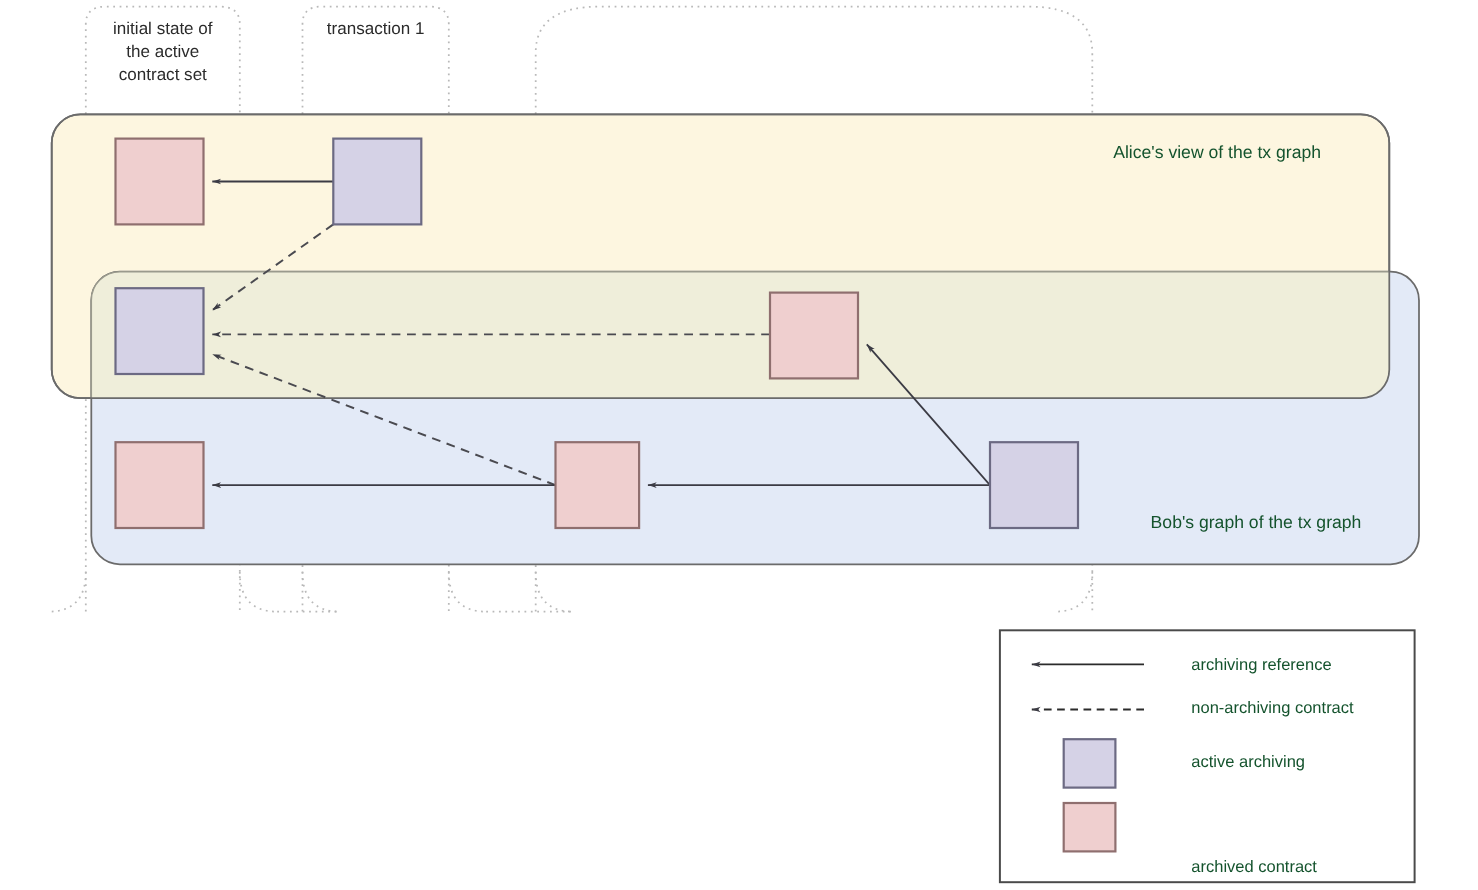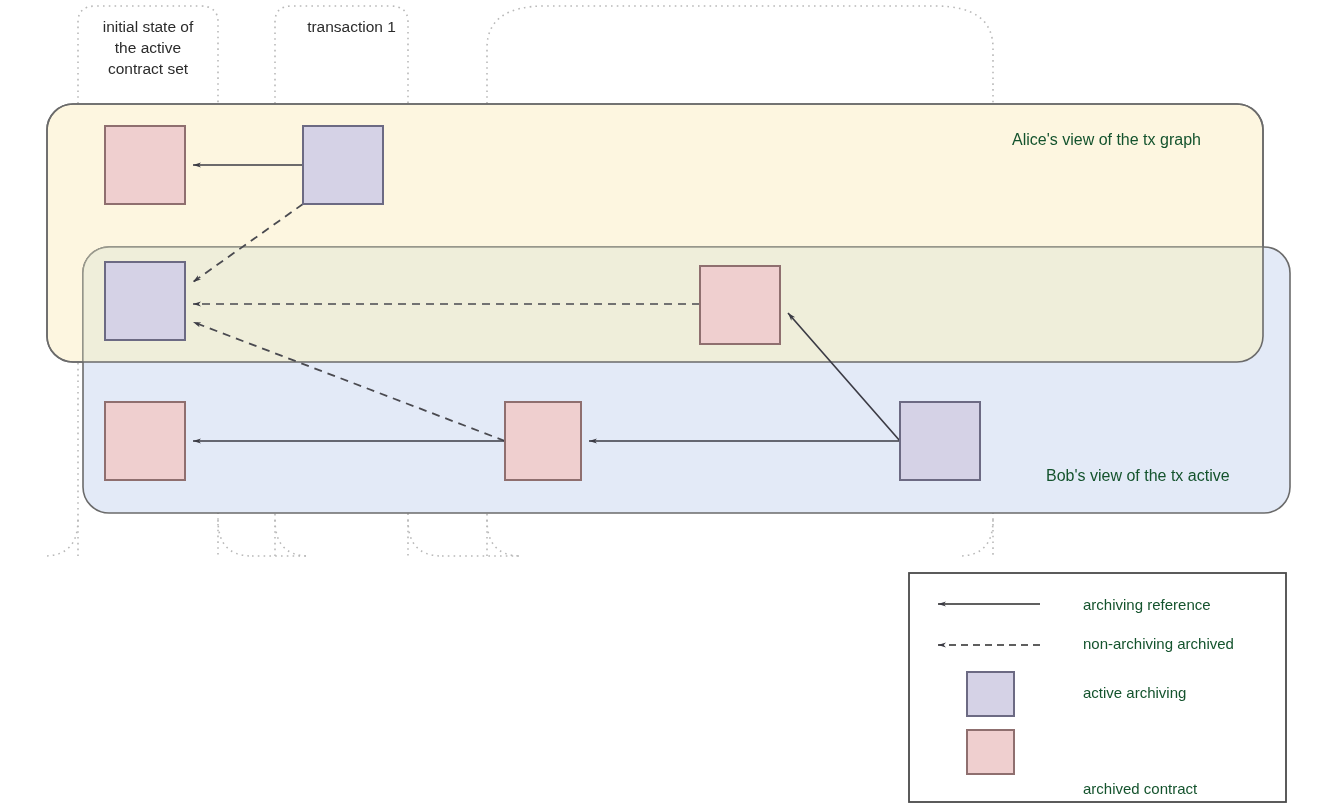--- a/index.html
+++ b/index.html
@@ -112,23 +112,23 @@
 
       <rect x="967" y="672" width="47" height="44" fill="#d5d2e6" stroke="#6c6a83" stroke-width="2"></rect>
 
       <rect x="967" y="730" width="47" height="44" fill="#efcfcf" stroke="#8f6f6f" stroke-width="2"></rect>
     </g>
   </svg>
 
   <div class="col-label" style="left:68px;top:16px;width:160px;">initial state of
 the active
 contract set</div>
-  <div class="col-label" style="left:275px;top:16px;width:153px;">transaction 1</div>
+  <div class="col-label" style="left:265px;top:16px;width:153px;">transaction 1</div>
 
   <div class="view-label" style="left:1012px;top:131px;">Alice's view of the tx graph</div>
-  <div class="view-label" style="left:1046px;top:467px;">Bob's view of the tx active</div>
+  <div class="view-label" style="left:1046px;top:467px;">Bob's graph of the tx graph</div>
 
   <div class="legend-label" style="left:1083px;top:596px;">archiving reference</div>
-  <div class="legend-label" style="left:1083px;top:635px;">non-archiving archived</div>
+  <div class="legend-label" style="left:1083px;top:635px;">non-archiving contract</div>
   <div class="legend-label" style="left:1083px;top:684px;">active archiving</div>
   <div class="legend-label" style="left:1083px;top:750px;margin-top:30px;">archived contract</div>
 
 </div>
 
 </body></html>

